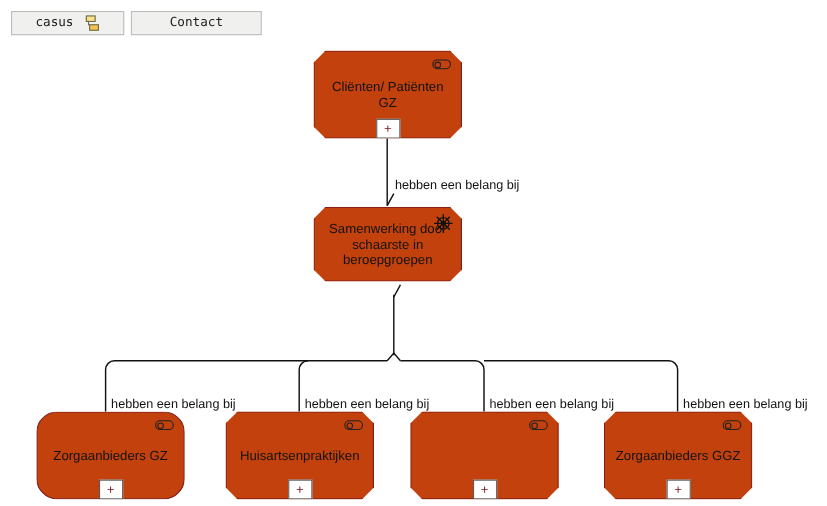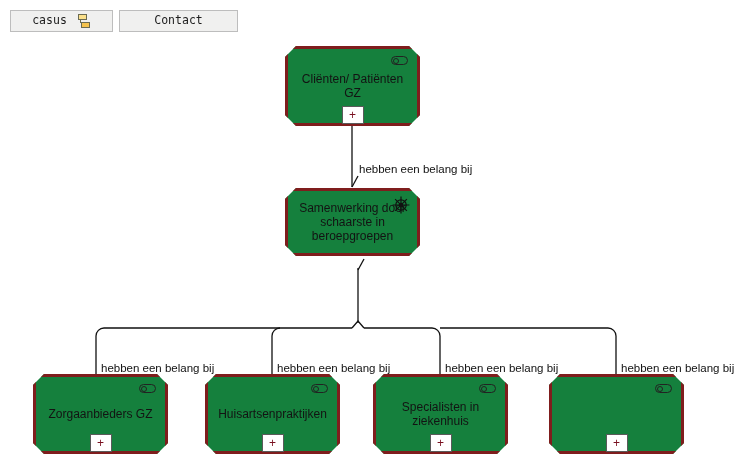--- a/index.html
+++ b/index.html
@@ -74,22 +74,22 @@
     position: absolute;
     left: 0; top: 0;
     width: 752px;
     height: 420px;
     overflow: visible;
   }
 
   
   .node {
     position: absolute;
-    background: #15803d;
-    border: 3px solid #7f1d1d;
+    background: #c2410c;
+    border: 1px solid #7f1d1d;
     box-sizing: border-box;
     
     clip-path: polygon(
       11px 0, calc(100% - 11px) 0, 100% 11px,
       100% calc(100% - 11px), calc(100% - 11px) 100%,
       11px 100%, 0 calc(100% - 11px), 0 11px);
     cursor: pointer;
   }
   .node-label {
     position: absolute;
@@ -238,37 +238,36 @@
           <line x1="14.9" y1="3.1" x2="3.1" y2="14.9"></line>
         </g>
         <circle cx="9" cy="9" r="2.3" fill="#111"></circle>
       </svg>
     </span>
     <div class="node-label">Samenwerking door
 schaarste in
 beroepgroepen</div>
   </div>
 
-  <div class="node" style="left:33px; top:334px; width:135px; height:80px;">
+  <div class="node" style="left:33px; top:334px; width:135px; height:80px;border-radius:19px;">
     <span class="stakeholder-icon"></span>
     <div class="node-label">Zorgaanbieders GZ</div>
     <div class="expand-box">+</div>
   </div>
 
   <div class="node" style="left:205px; top:334px; width:135px; height:80px;padding-left:36px;">
     <span class="stakeholder-icon"></span>
     <div class="node-label">Huisartsenpraktijken</div>
     <div class="expand-box">+</div>
   </div>
 
   <div class="node" style="left:373px; top:334px; width:135px; height:80px;">
     <span class="stakeholder-icon"></span>
-    <div class="node-label">Specialisten in
-ziekenhuis</div>
     <div class="expand-box">+</div>
   </div>
 
   <div class="node" style="left:549px; top:334px; width:135px; height:80px;">
     <span class="stakeholder-icon"></span>
+    <div class="node-label">Zorgaanbieders GGZ</div>
     <div class="expand-box">+</div>
   </div>
 
 </div>
 
 </body></html>

